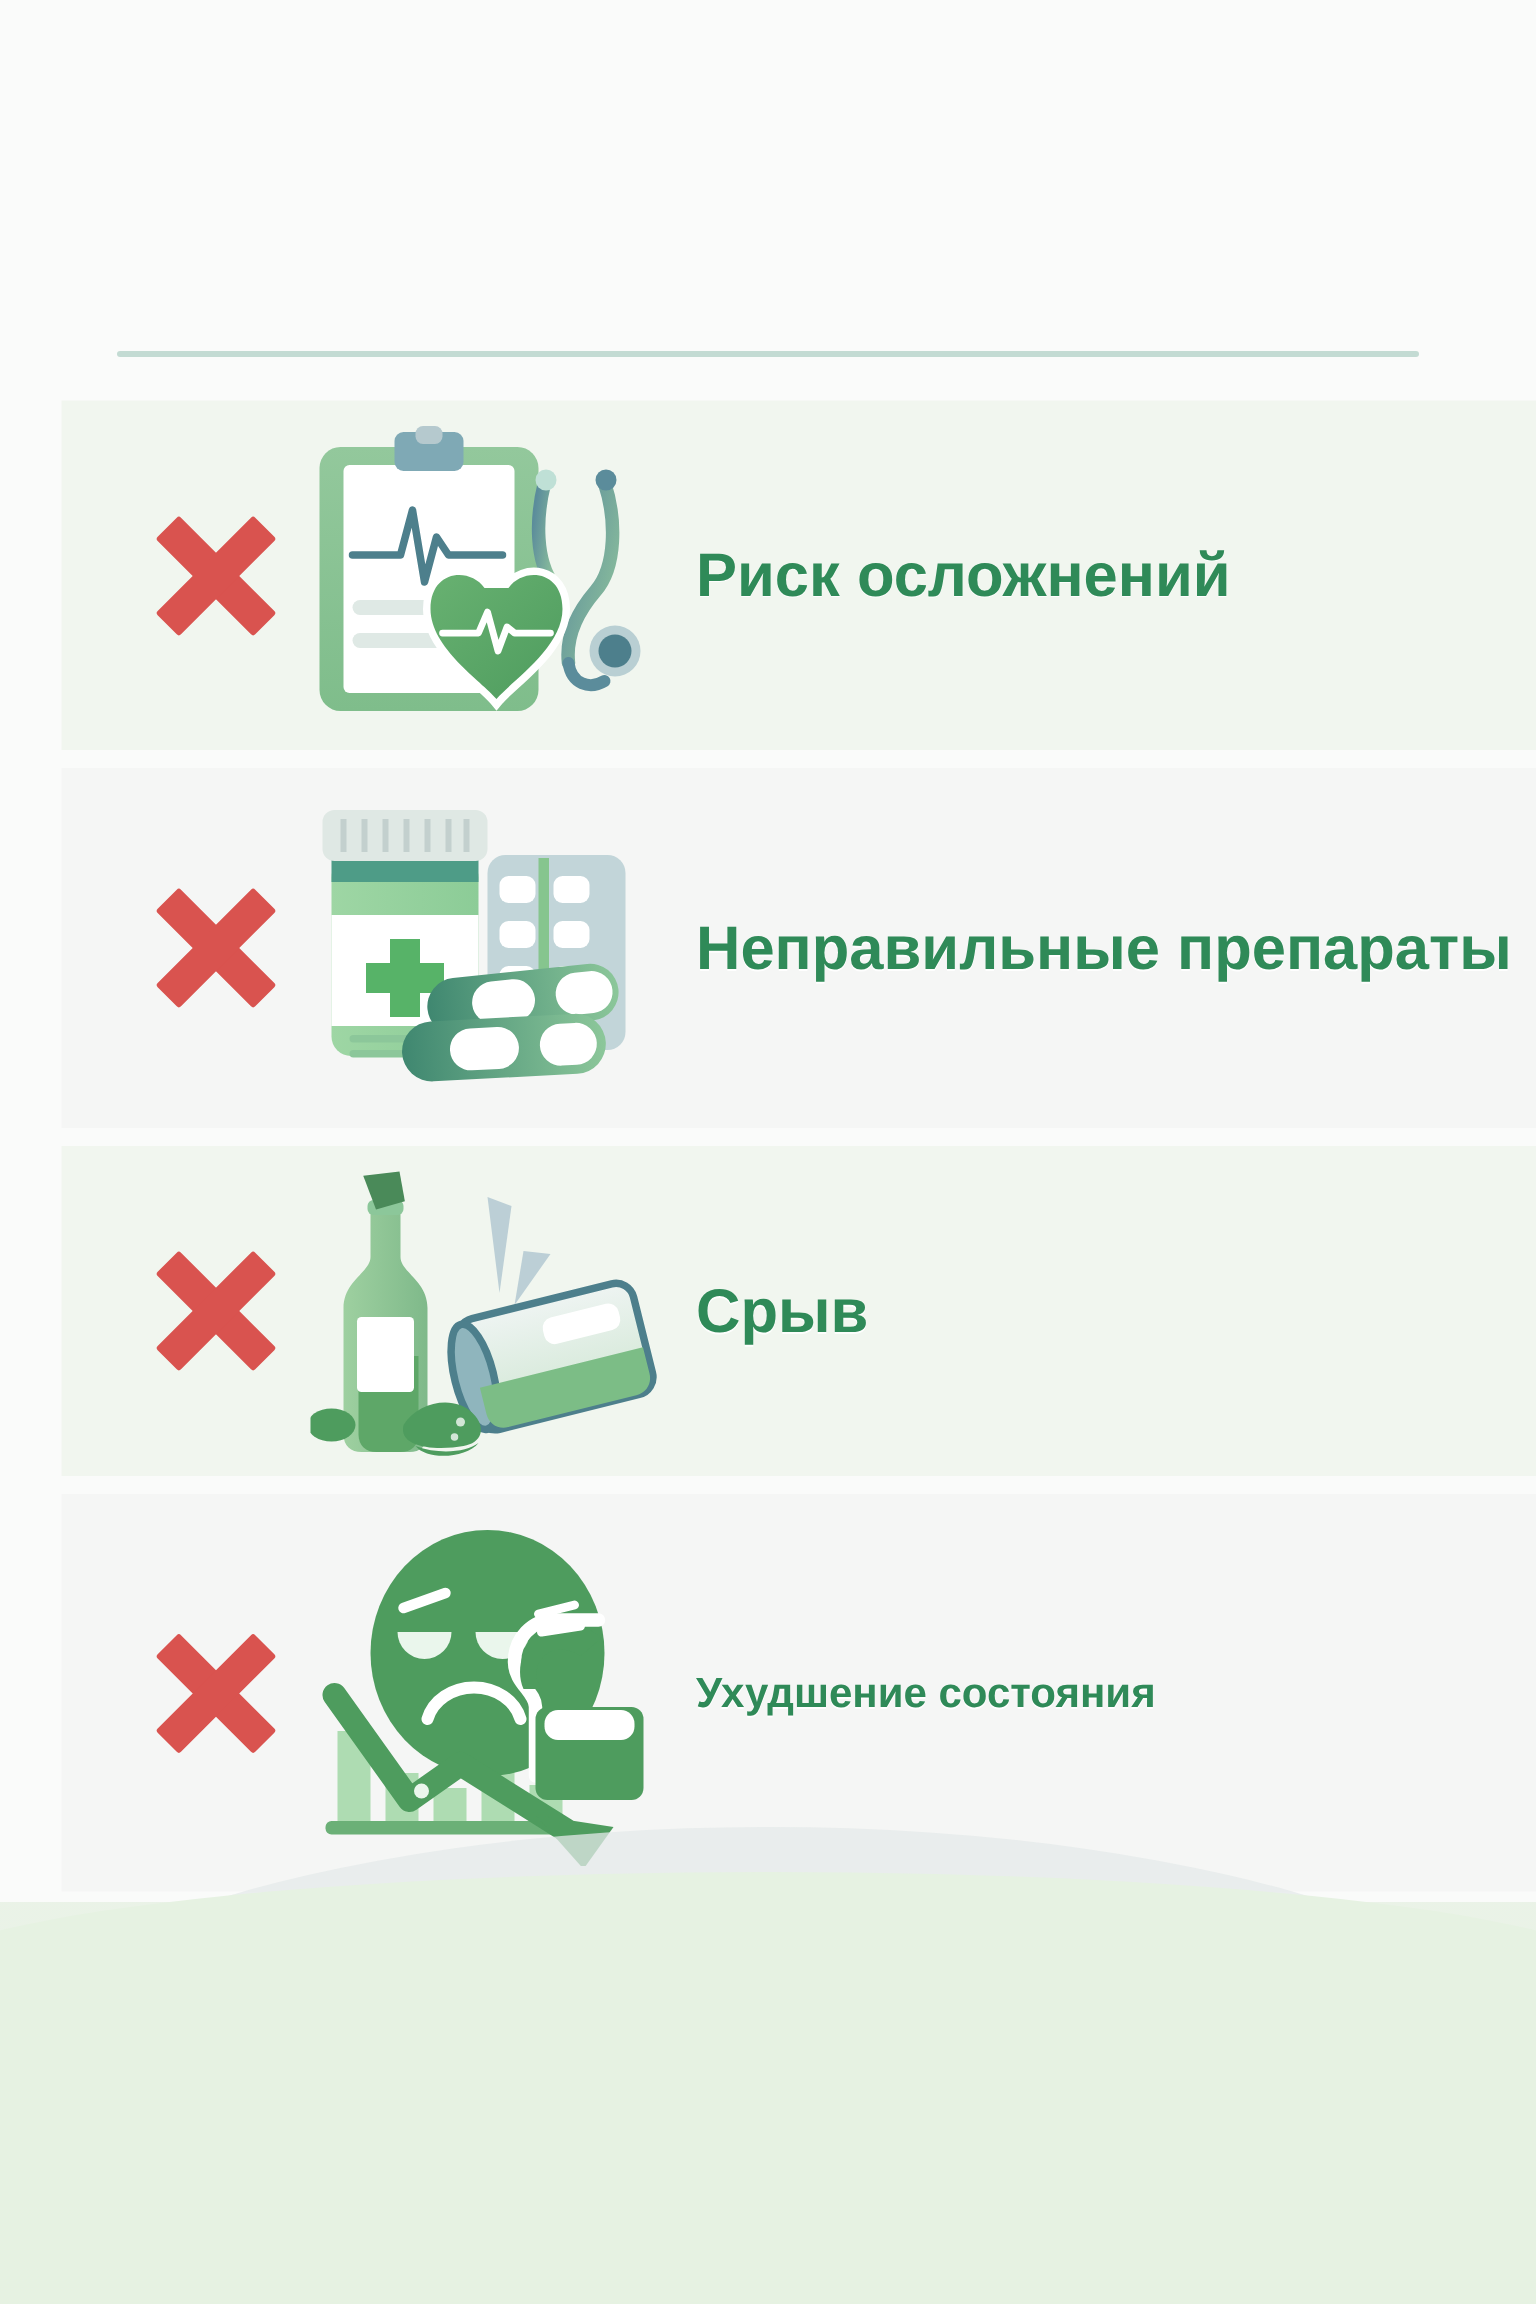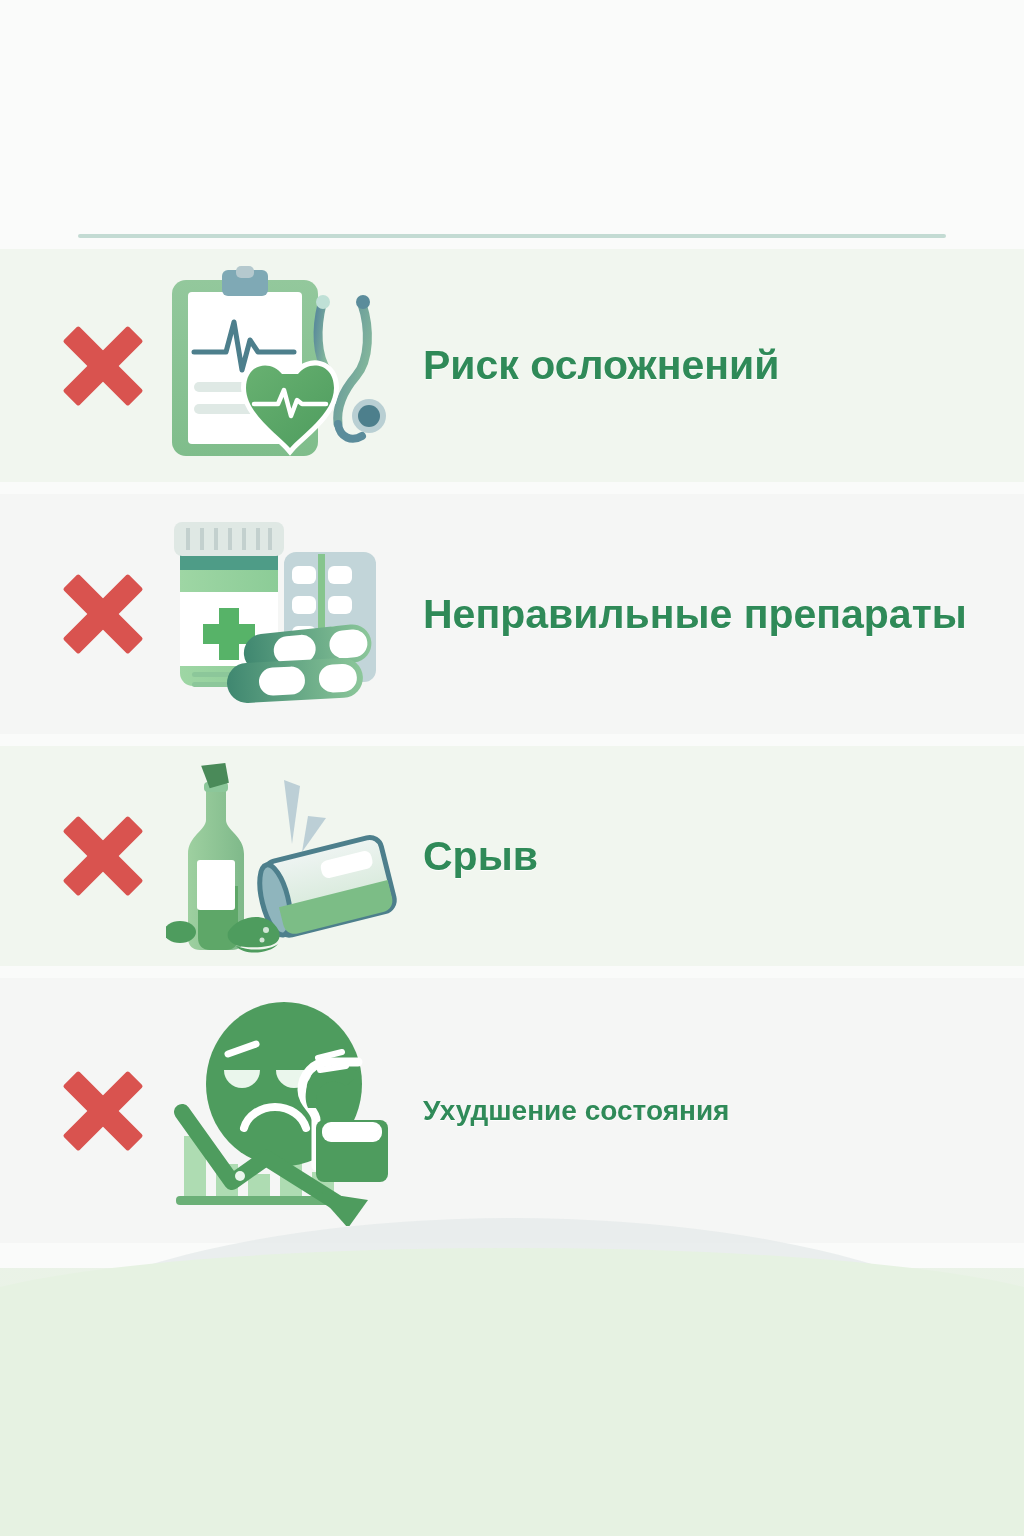--- a/index.html
+++ b/index.html
@@ -90,22 +90,23 @@
     width: 868px;
     height: 4px;
     background: #c3dbd3;
     border-radius: 2px;
   }
 
   
   .rows {
     position: absolute;
     left: 0;
-    top: 249px;
+    top: 267px;
     width: 854px;
+    padding-left: 41px;
   }
   .row {
     position: relative;
     width: 1024px;
     display: flex;
     align-items: center;
     background: #f1f6ef;
     margin-bottom: 12px;
   }
   .row.alt { background: #f5f6f5; }

